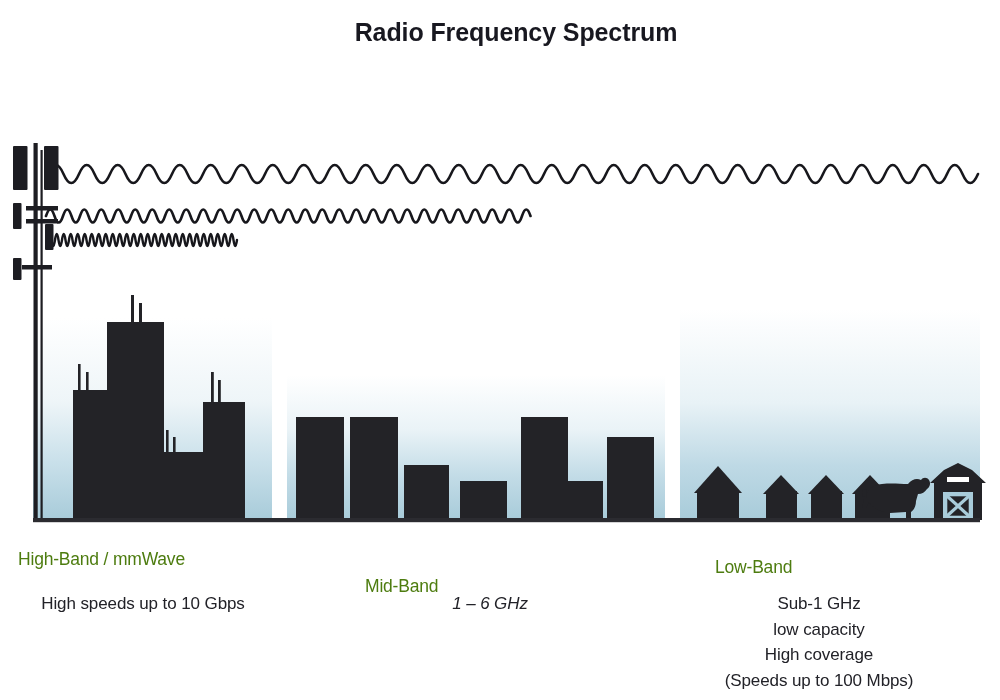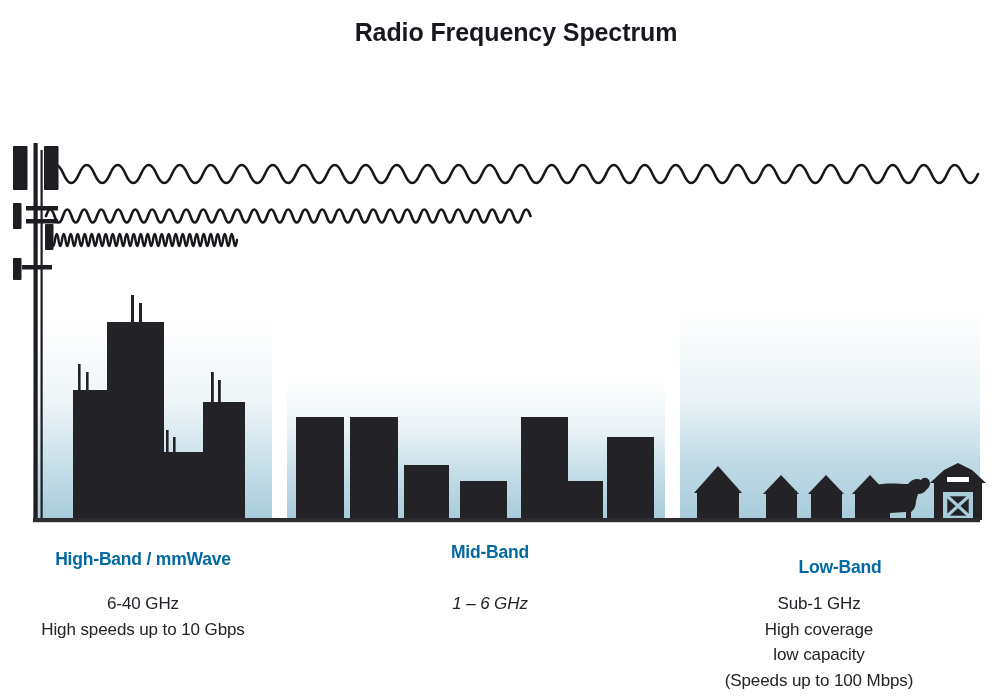--- a/index.html
+++ b/index.html
@@ -35,24 +35,23 @@
   }
   .scene {
     position: absolute;
     left: 0;
     top: 0;
     width: 1000px;
     height: 700px;
   }
   .band-label {
     position: absolute;
-    text-align: center;
     font-size: 17.5px;
-    font-weight: bold;
-    color: #0369a1;
+    font-weight: normal;
+    color: #4d7c0f;
     letter-spacing: -0.2px;
   }
   .band-desc {
     position: absolute;
     text-align: center;
     font-size: 17px;
     font-weight: normal;
     color: #222228;
     line-height: 25.5px;
     letter-spacing: -0.1px;
@@ -224,32 +223,31 @@
     </g>
 
     <rect x="33" y="518" width="947" height="4.2" fill="#2b2b30"></rect>
 
   </svg>
 
   <div>
 
     <div class="band-label" style="left:18px; top:549px; width:250px;">High-Band / mmWave</div>
     <div class="band-desc" style="left:18px; top:591px; width:250px;">
-      <div>6-40 GHz</div>
       <div>High speeds up to 10 Gbps</div>
     </div>
 
-    <div class="band-label" style="left:365px; top:542px; width:250px;">Mid-Band</div>
+    <div class="band-label" style="left:365px; top:576px; width:250px;">Mid-Band</div>
     <div class="band-desc" style="left:365px; top:591px; width:250px;font-style:italic;">
       <div>1 – 6 GHz</div>
     </div>
 
     <div class="band-label" style="left:715px; top:549px; width:250px;margin-top:8px;">Low-Band</div>
     <div class="band-desc" style="left:694px; top:591px; width:250px;">
       <div>Sub-1 GHz</div>
+      <div>low capacity</div>
       <div>High coverage</div>
-      <div>low capacity</div>
       <div>(Speeds up to 100 Mbps)</div>
     </div>
 
   </div>
 
 </div>
 
 </body></html>

